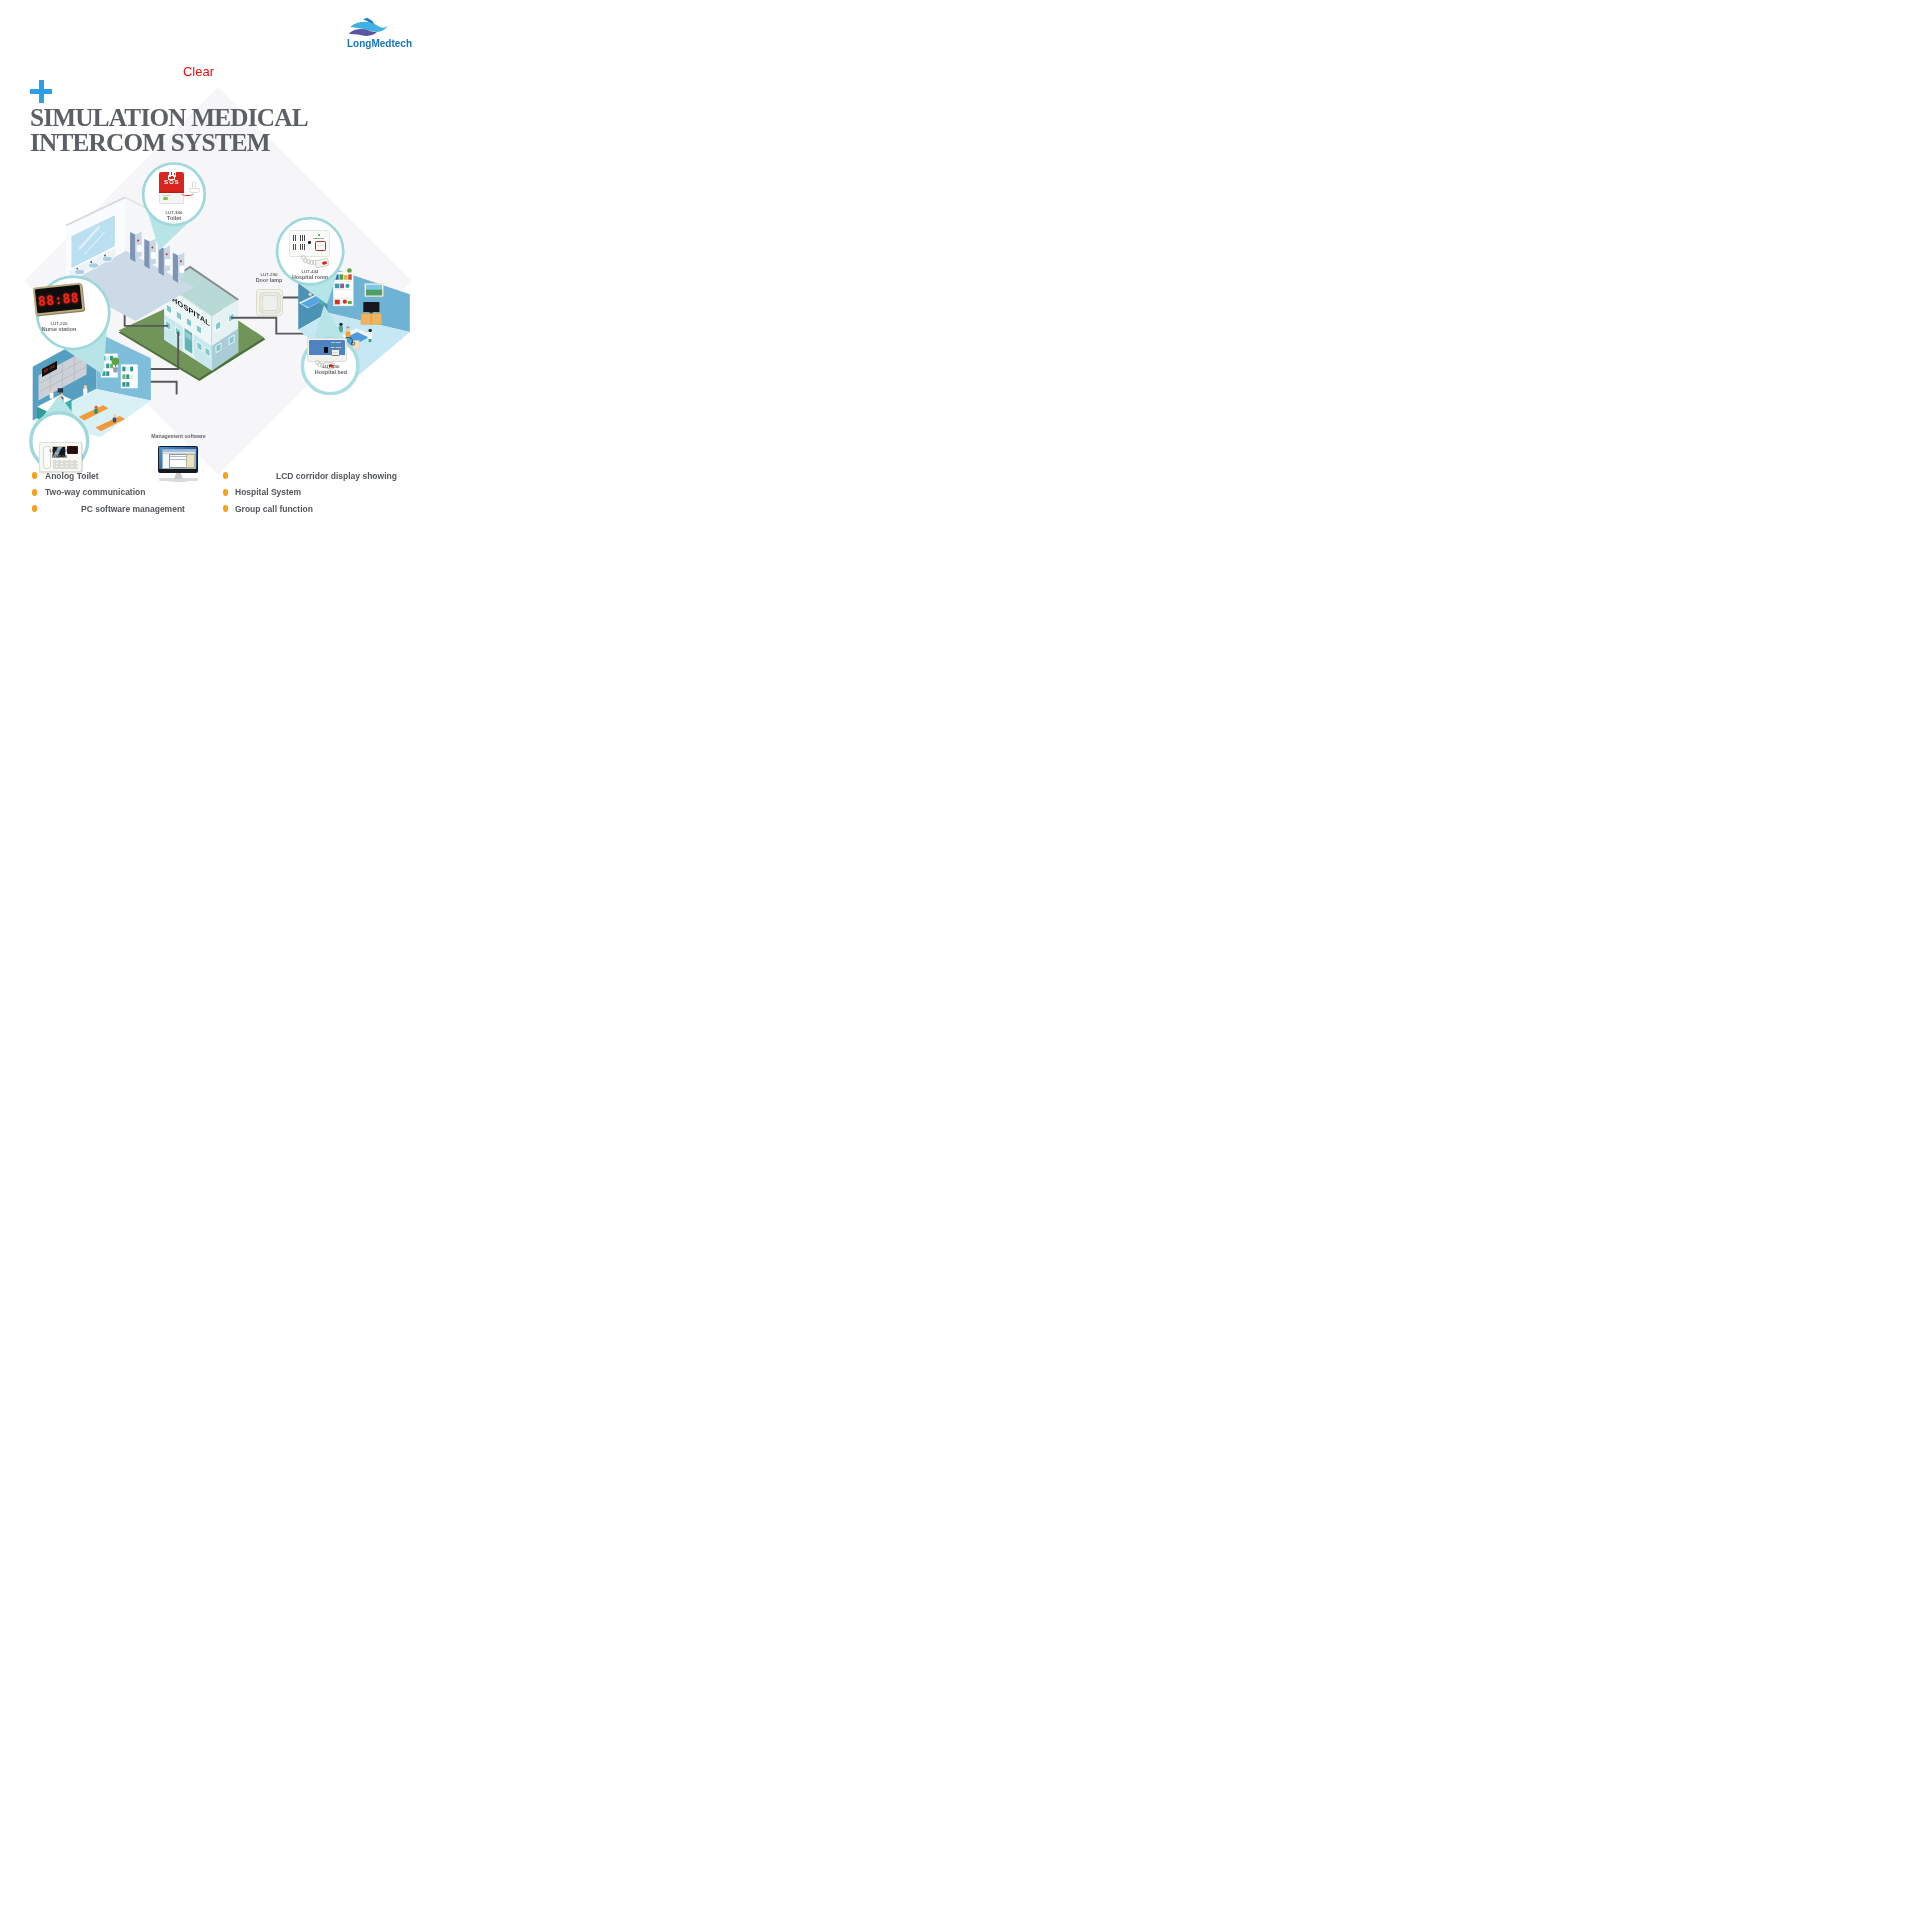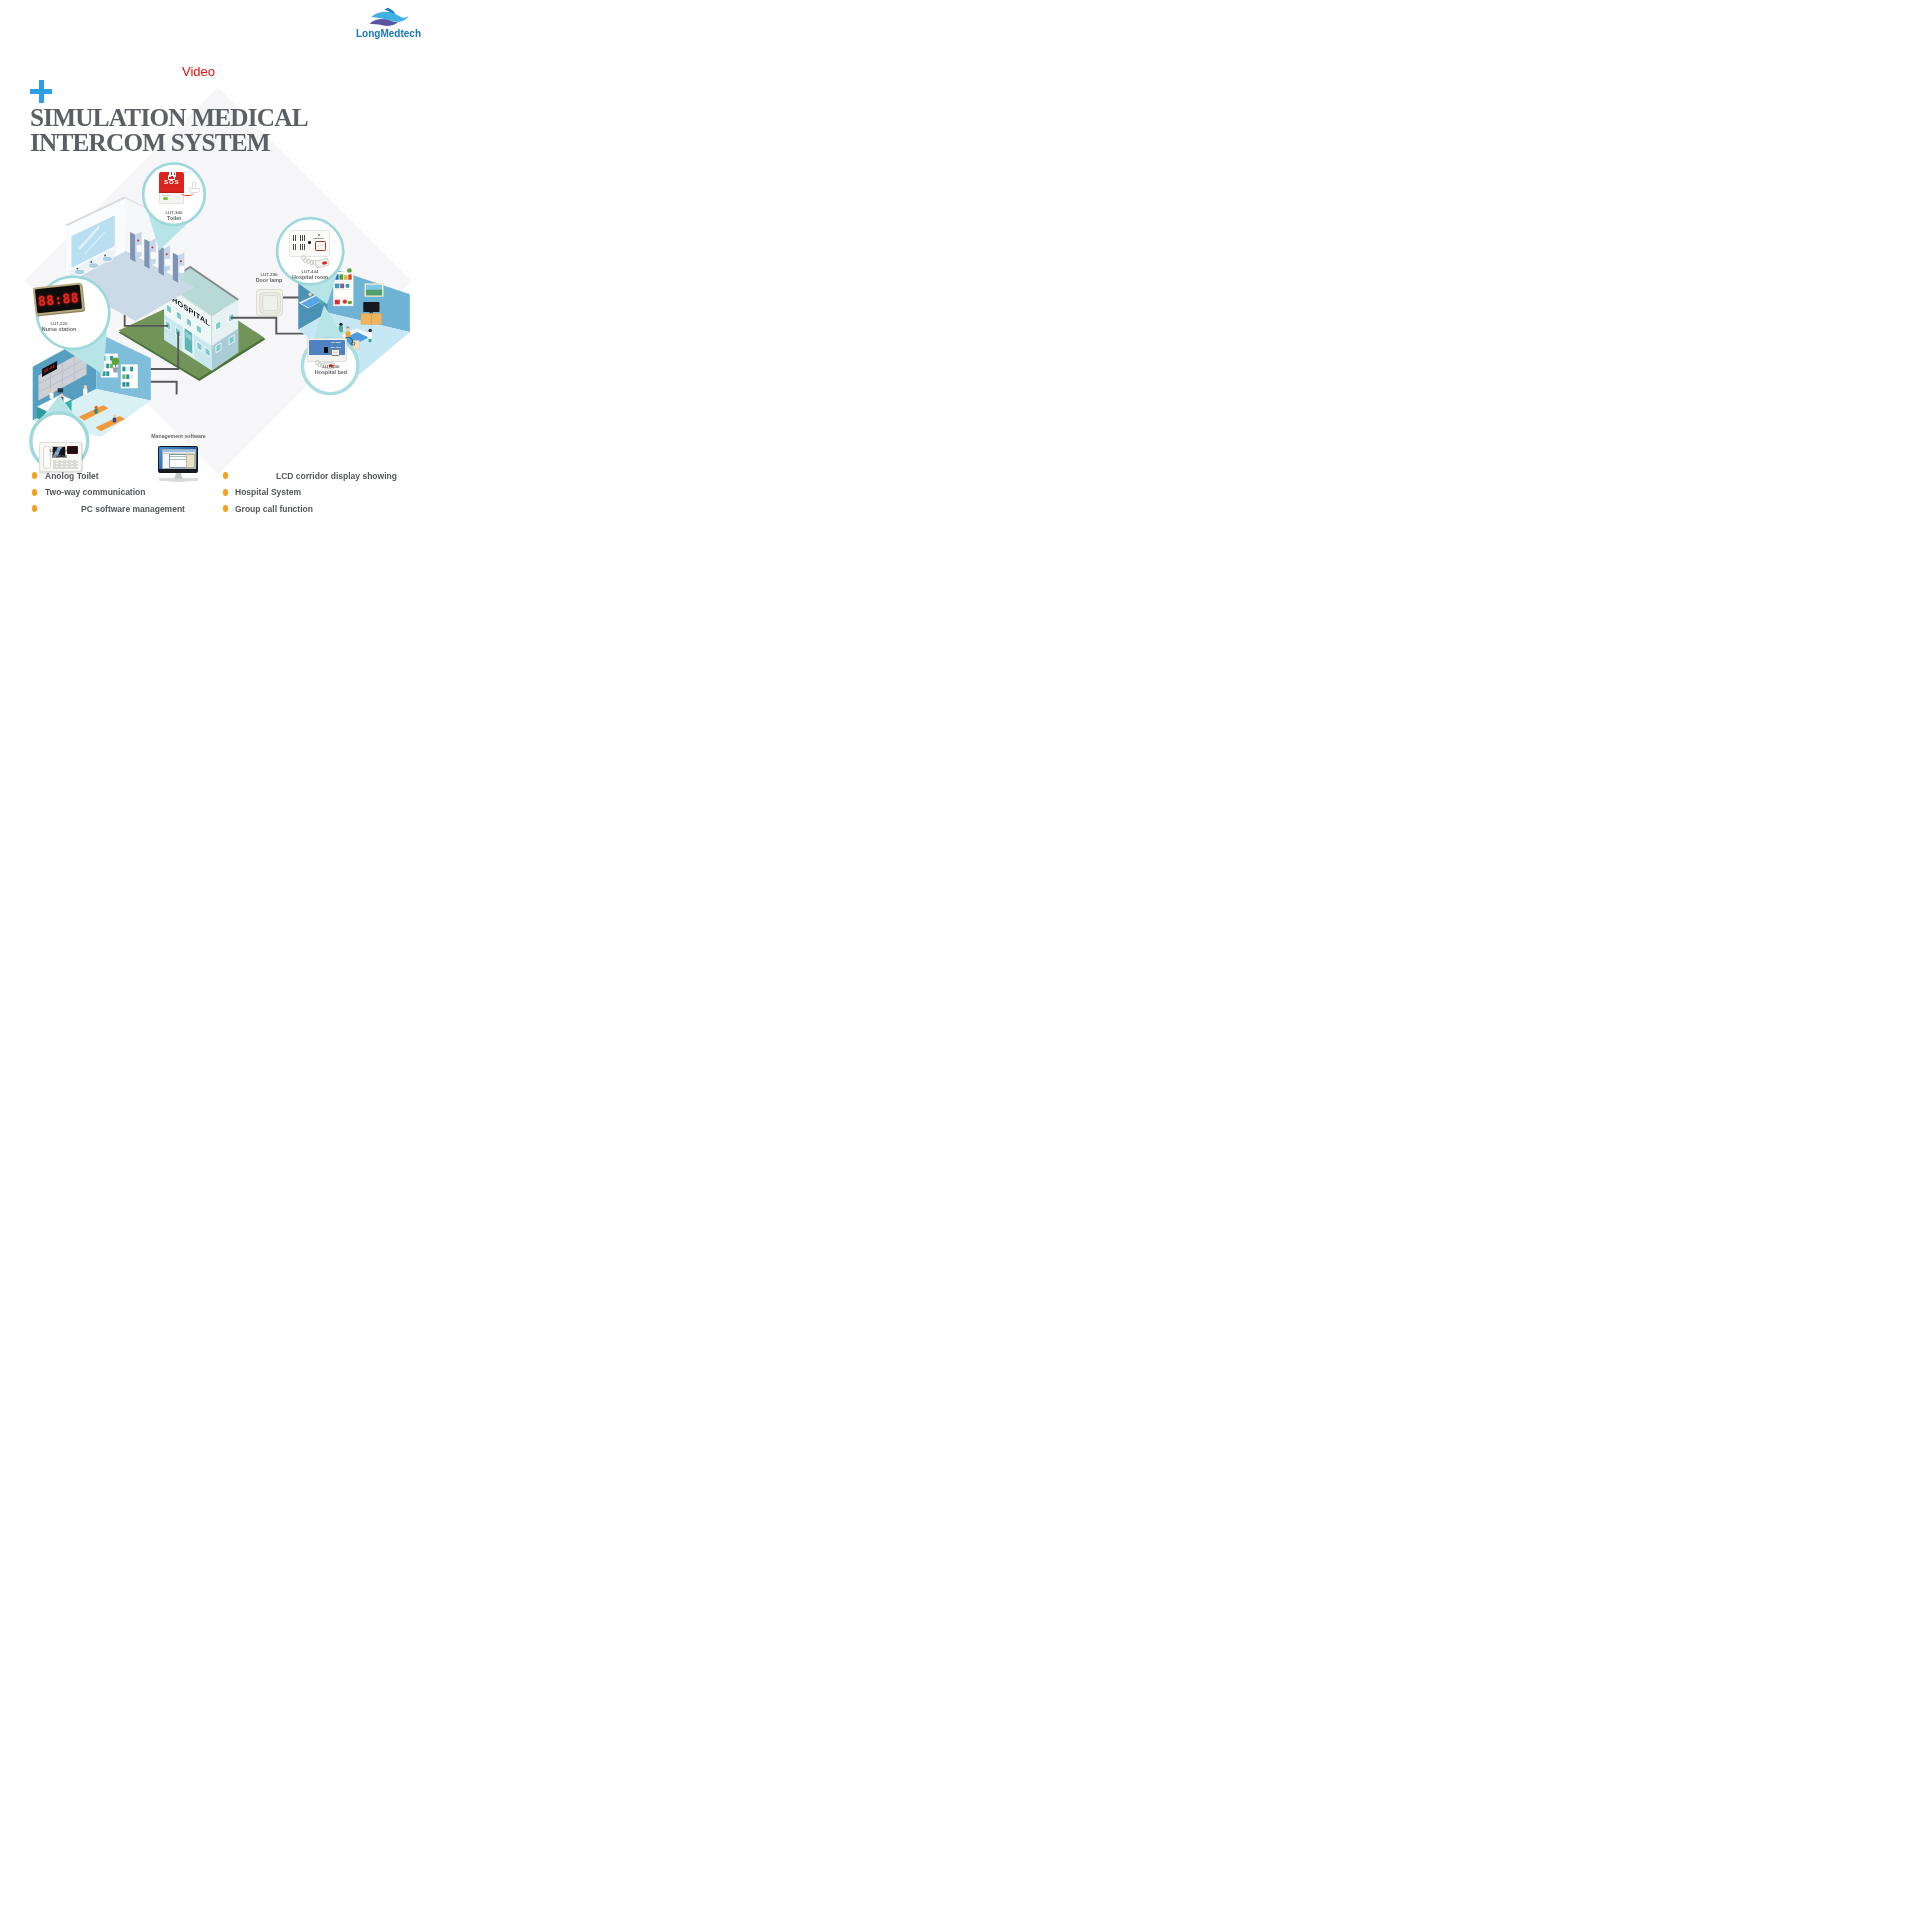--- a/index.html
+++ b/index.html
@@ -12,21 +12,21 @@
   
   .video-label{position:absolute;left:166px;top:64px;width:65px;text-align:center;
                color:#e8100c;font-size:13px;font-weight:400;}
   .plus-v{position:absolute;left:39px;top:80px;width:5px;height:23px;background:#2d9fe8;}
   .plus-h{position:absolute;left:30px;top:89px;width:22px;height:5px;background:#2d9fe8;}
   .page-title{position:absolute;left:30px;top:105px;width:331px;
               font-family:"Liberation Serif", serif;font-weight:bold;color:#5c6065;
               font-size:26px;line-height:25.4px;letter-spacing:-0.8px;
               transform:scaleX(0.97);transform-origin:0 0;}
   
-  .logo{position:absolute;left:347px;top:7px;width:83px;text-align:center;}
+  .logo{position:absolute;left:347px;top:17px;width:83px;}
   .logo-text{color:#1b75bc;font-weight:bold;font-size:10px;letter-spacing:0px;margin-top:0.8px;}
   
   .lblbox{position:absolute;text-align:center;z-index:6;}
   .model-label{font-size:4.4px;color:#1c1c1c;line-height:5.4px;}
   .name-label{font-size:5.4px;font-weight:bold;color:#63676b;line-height:6.2px;}
   
   .dev{position:absolute;z-index:5;}
   
   .sos-red{width:25.4px;height:21px;background:#d8251e;border-radius:2.3px 2.3px 0 0;
            box-shadow:inset 0 -1.2px 0 #b71d17;text-align:center;color:#fff;}
@@ -383,21 +383,21 @@
 
   <div class="logo">
     <svg width="42" height="19" viewBox="0 0 110 50">
       <path d="M52 2 C66 8 76 16 70 32 C66 20 58 10 42 7 Z" fill="#1e7cc8"></path>
       <path d="M8 26 C30 8 60 10 78 22 C90 30 98 30 107 23 C97 40 78 42 61 36 C40 29 22 28 8 26 Z" fill="#41b1e3"></path>
       <path d="M4 44 C18 31 40 29 56 35 C66 39 74 41 81 37 C71 50 52 52 38 48 C24 44 12 46 4 44 Z" fill="#5a55a3"></path>
     </svg>
     <div class="logo-text">LongMedtech</div>
   </div>
 
-  <div class="video-label">Video</div>
+  <div class="video-label">Clear</div>
   <div class="plus-v"></div>
   <div class="plus-h"></div>
   <div class="page-title">
     <div>SIMULATION MEDICAL</div>
     <div>INTERCOM SYSTEM</div>
   </div>
 
   <div class="dev" style="left:159px;top:170px;">
     <div class="sos-red">
       <div class="sos-hand">

